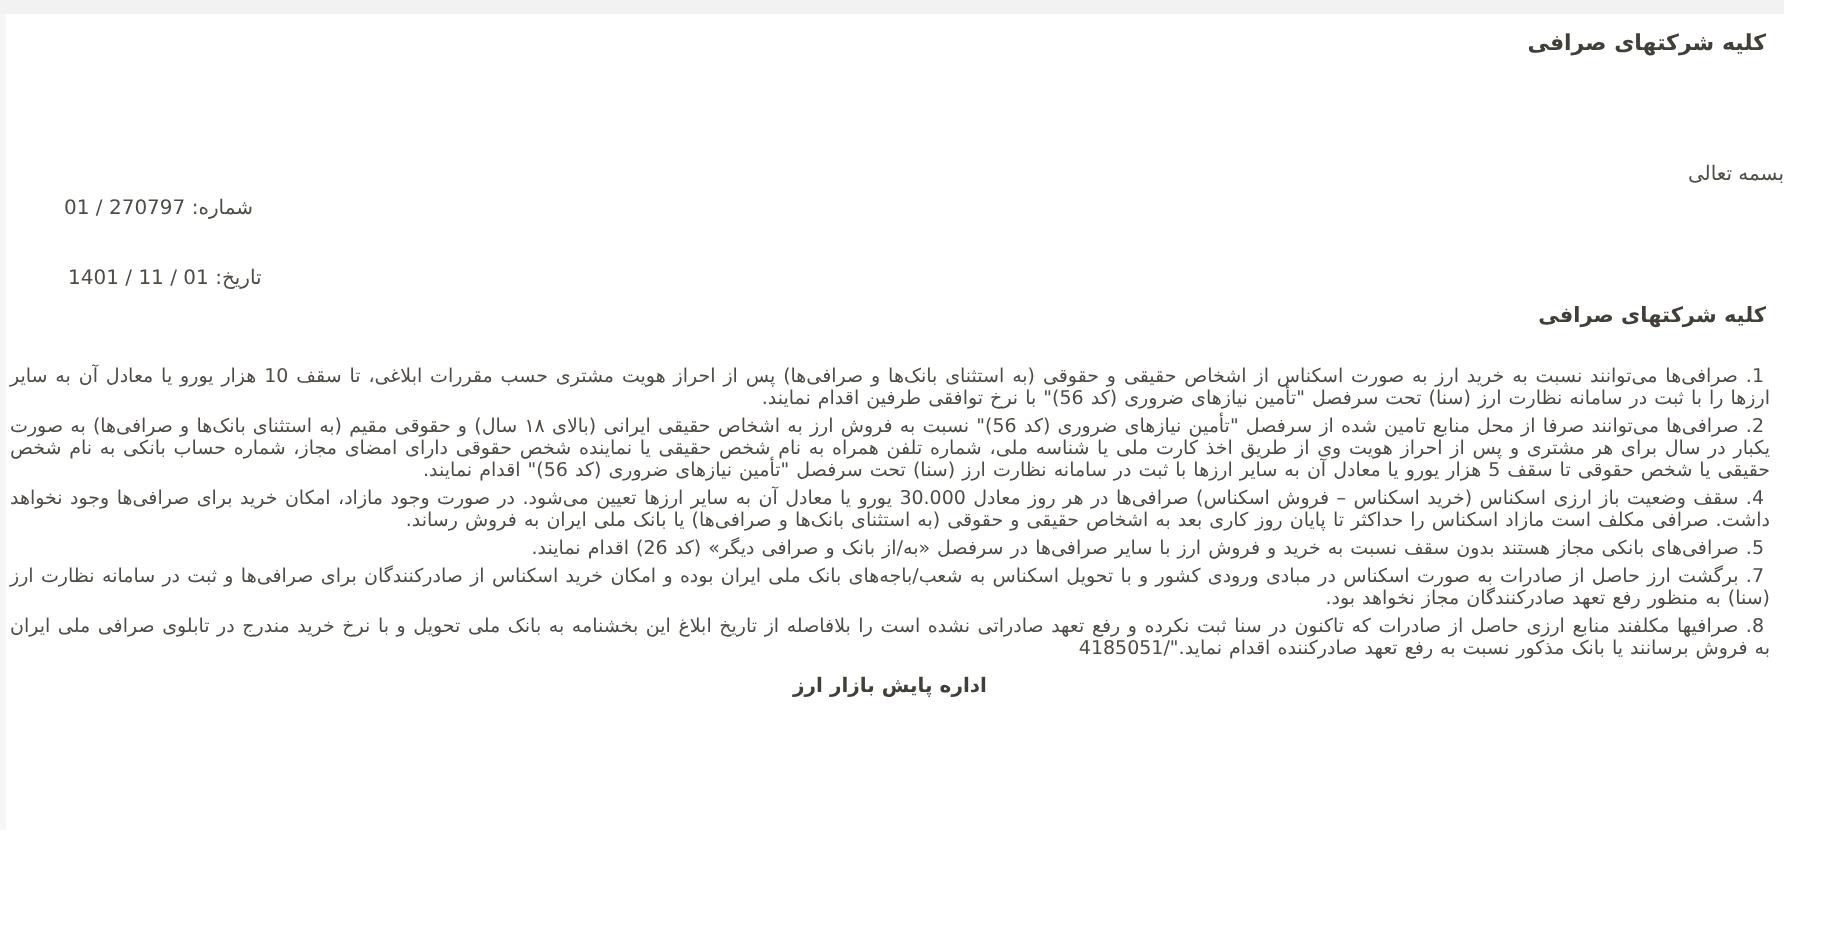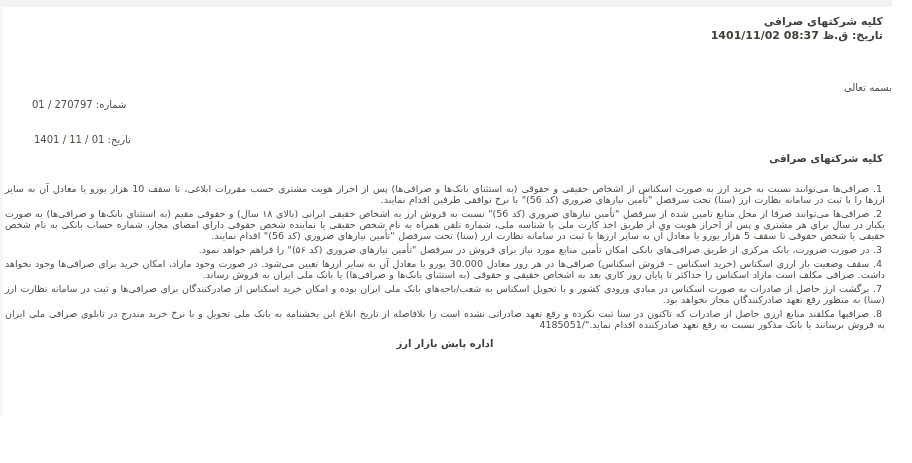--- a/index.html
+++ b/index.html
@@ -98,34 +98,33 @@
 </style>
 </head>
 <body>
 
 <div class="page" style="--c-text: #4f4b45; --c-heading: #423f39; --c-bg: #ffffff; --c-strip: #f2f2f2;">
   <div class="top-strip"></div>
   <div class="left-edge"></div>
 
   <div class="header-right">
     <div>کلیه شرکتهای صرافی</div>
-    <div>تاریخ: ق.ظ 08:37 1401/11/02</div>
   </div>
 
   <div class="besmellah">بسمه تعالی</div>
 
   <div class="ref-number">شماره: 270797 / 01</div>
   <div class="ref-date">تاریخ: 01 / 11 / 1401</div>
 
   <h2 class="doc-title">کلیه شرکتهای صرافی</h2>
 
   <div class="content">
     <div>
         <p class="para">1. صرافی‌ها می‌توانند نسبت به خرید ارز به صورت اسکناس از اشخاص حقیقی و حقوقی (به استثنای بانک‌ها و صرافی‌ها) پس از احراز هویت مشتری حسب مقررات ابلاغی، تا سقف 10 هزار یورو یا معادل آن به سایر ارزها را با ثبت در سامانه نظارت ارز (سنا) تحت سرفصل "تأمین نیازهای ضروری (کد 56)" با نرخ توافقی طرفین اقدام نمایند.</p>
         <p class="para">2. صرافی‌ها می‌توانند صرفا از محل منابع تامین شده از سرفصل "تأمین نیازهای ضروری (کد 56)" نسبت به فروش ارز به اشخاص حقیقی ایرانی (بالای ۱۸ سال) و حقوقی مقیم (به استثنای بانک‌ها و صرافی‌ها) به صورت یکبار در سال برای هر مشتری و پس از احراز هویت وی از طریق اخذ کارت ملی یا شناسه ملی، شماره تلفن همراه به نام شخص حقیقی یا نماینده شخص حقوقی دارای امضای مجاز، شماره حساب بانکی به نام شخص حقیقی یا شخص حقوقی تا سقف 5 هزار یورو یا معادل آن به سایر ارزها با ثبت در سامانه نظارت ارز (سنا) تحت سرفصل "تأمین نیازهای ضروری (کد 56)" اقدام نمایند.</p>
-        <p class="para">3. در صورت ضرورت، بانک مرکزی از طریق صرافی‌های بانکی امکان تأمین منابع مورد نیاز برای فروش در سرفصل "تأمین نیازهای ضروری (کد ۵۶)" را فراهم خواهد نمود.</p>
         <p class="para">4. سقف وضعیت باز ارزی اسکناس (خرید اسکناس – فروش اسکناس) صرافی‌ها در هر روز معادل 30.000 یورو یا معادل آن به سایر ارزها تعیین می‌شود. در صورت وجود مازاد، امکان خرید برای صرافی‌ها وجود نخواهد داشت. صرافی مکلف است مازاد اسکناس را حداکثر تا پایان روز کاری بعد به اشخاص حقیقی و حقوقی (به استثنای بانک‌ها و صرافی‌ها) یا بانک ملی ایران به فروش رساند.</p>
+        <p class="para">5. صرافی‌های بانکی مجاز هستند بدون سقف نسبت به خرید و فروش ارز با سایر صرافی‌ها در سرفصل «به/از بانک و صرافی دیگر» (کد 26) اقدام نمایند.</p>
         <p class="para">7. برگشت ارز حاصل از صادرات به صورت اسکناس در مبادی ورودی کشور و با تحویل اسکناس به شعب/باجه‌های بانک ملی ایران بوده و امکان خرید اسکناس از صادرکنندگان برای صرافی‌ها و ثبت در سامانه نظارت ارز (سنا) به منظور رفع تعهد صادرکنندگان مجاز نخواهد بود.</p>
         <p class="para">8. صرافیها مکلفند منابع ارزی حاصل از صادرات که تاکنون در سنا ثبت نکرده و رفع تعهد صادراتی نشده است را بلافاصله از تاریخ ابلاغ این بخشنامه به بانک ملی تحویل و با نرخ خرید مندرج در تابلوی صرافی ملی ایران به فروش برسانند یا بانک مذکور نسبت به رفع تعهد صادرکننده اقدام نماید."/4185051</p>
       </div>
     <div class="signature">اداره پایش بازار ارز</div>
   </div>
 </div>
 
 </body></html>

